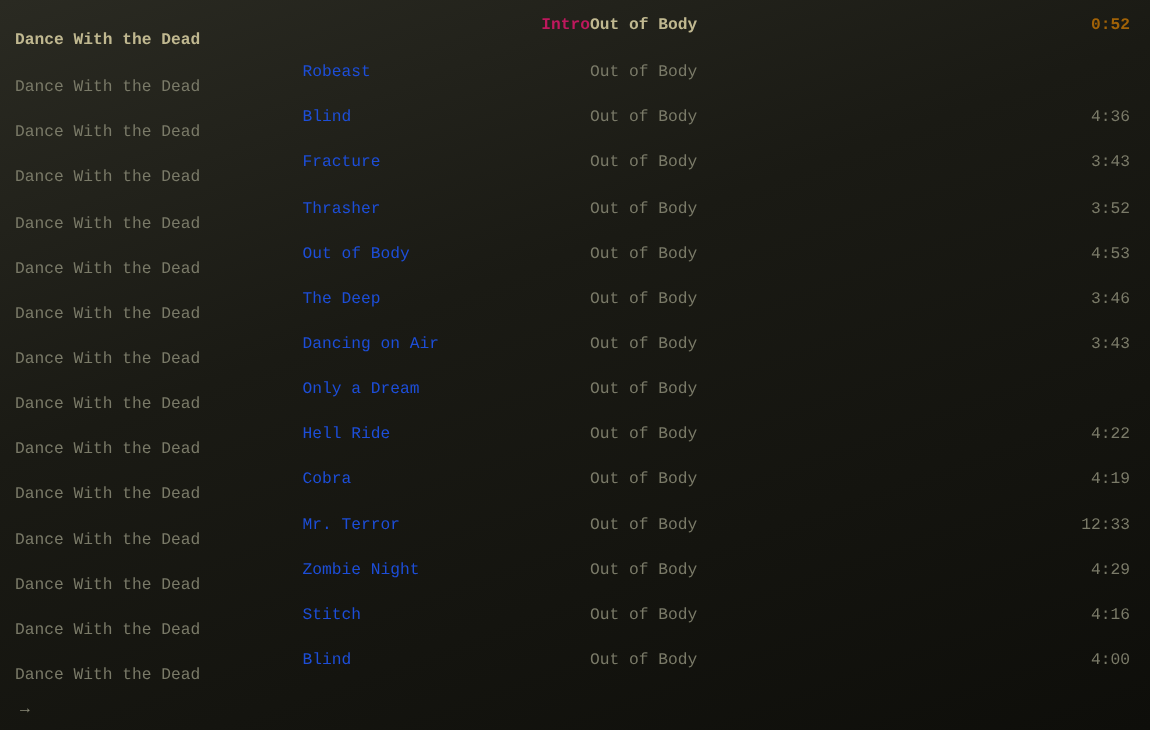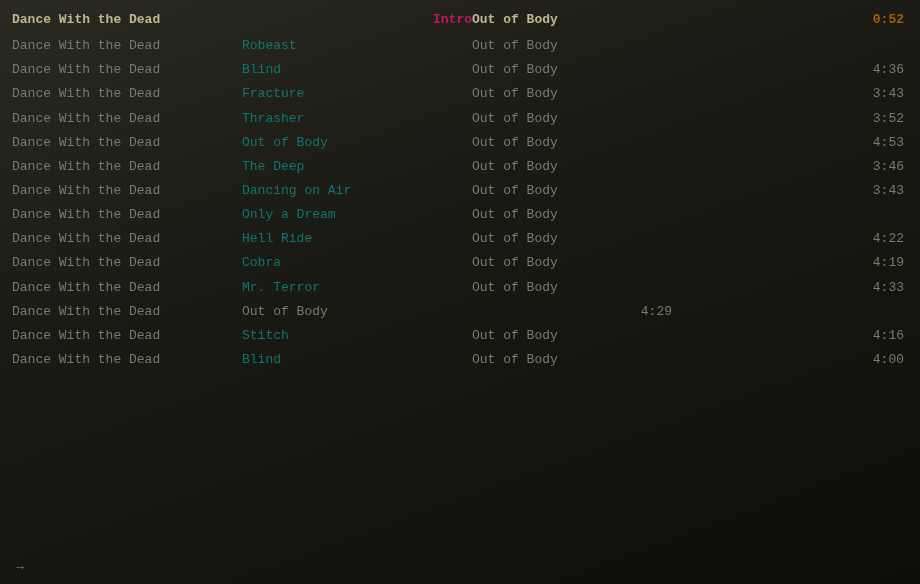--- a/index.html
+++ b/index.html
@@ -31,22 +31,22 @@
       line-height: 1.55;
       cursor: default;
     }
 
     .track-row.header {
       color: #c0b890;
       font-weight: bold;
       margin-bottom: 2px;
     }
 
-    .col-artist { color: #7a7a68; }
-    .col-title  { color: #0f766e; }
+    .col-artist { color: #7a7a68; margin-top: 12px; }
+    .col-title  { color: #1d4ed8; }
     .col-album  { color: #7a7a68; }
     .col-time   { color: #7a7a68; text-align: right; }
 
     .header .col-artist { color: #c0b890; }
     .header .col-title  { color: #be185d; text-align: right; }
     .header .col-album  { color: #c0b890; }
     .header .col-time   { color: #a16207; }
 
     .bottom-arrow {
       position: absolute;
@@ -122,24 +122,25 @@
     <div class="track-row">
       <span class="col-artist">Dance With the Dead</span>
       <span class="col-title">Cobra</span>
       <span class="col-album">Out of Body</span>
       <span class="col-time">4:19</span>
     </div>
     <div class="track-row">
       <span class="col-artist">Dance With the Dead</span>
       <span class="col-title">Mr. Terror</span>
       <span class="col-album">Out of Body</span>
-      <span class="col-time">4:33</span>
+      <span class="col-time">12:33</span>
     </div>
     <div class="track-row">
       <span class="col-artist">Dance With the Dead</span>
+      <span class="col-title">Zombie Night</span>
       <span class="col-album">Out of Body</span>
       <span class="col-time">4:29</span>
     </div>
     <div class="track-row">
       <span class="col-artist">Dance With the Dead</span>
       <span class="col-title">Stitch</span>
       <span class="col-album">Out of Body</span>
       <span class="col-time">4:16</span>
     </div>
     <div class="track-row">

